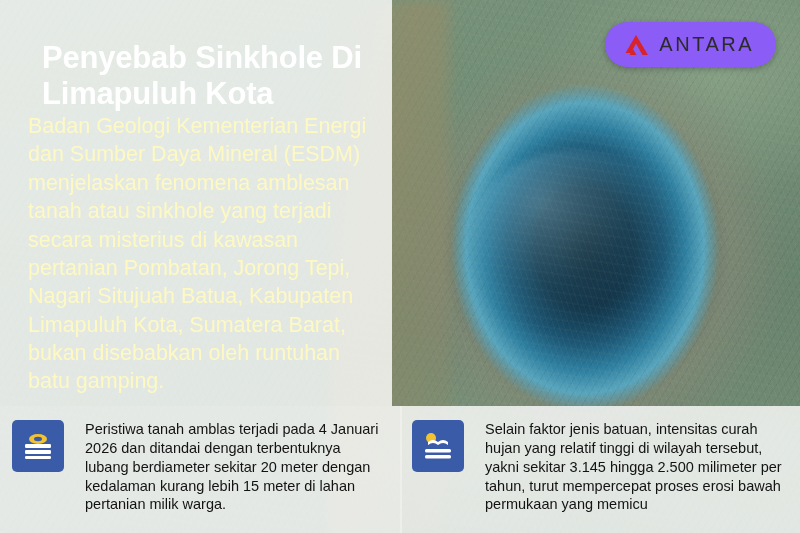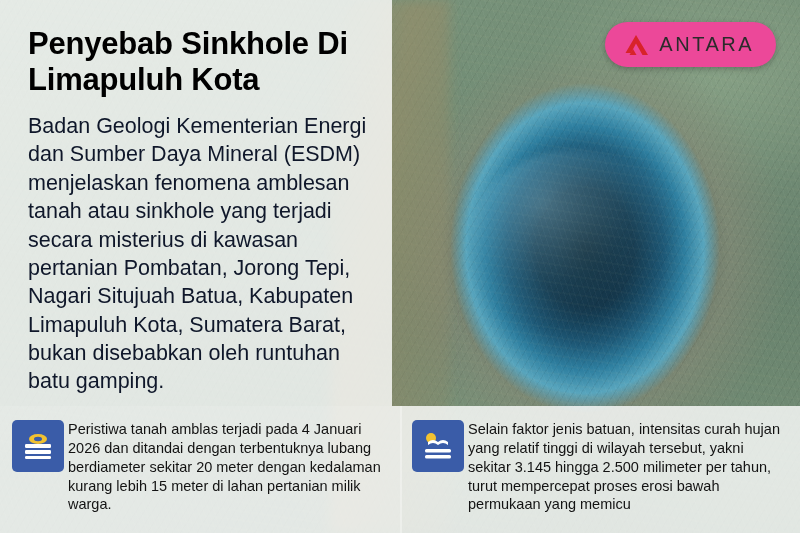--- a/index.html
+++ b/index.html
@@ -62,46 +62,46 @@
   .left-panel {
     position: absolute;
     left: 0; top: 0;
     width: 392px; height: 406px;
     background: rgba(255,255,255,0.80);
   }
   .title {
     position: absolute;
     left: 28px; top: 26px;
     width: 350px;
-    margin: 0;
+    margin: 14px;
     font-size: 31px;
     line-height: 1.15;
     font-weight: bold;
-    color: #000000;
+    color: #ffffff;
     letter-spacing: -0.2px;
   }
   .body-text {
     position: absolute;
     left: 28px; top: 112px;
     width: 352px;
     margin: 0;
     font-size: 21.5px;
     line-height: 1.32;
-    color: #0f172a;
+    color: #fef9c3;
   }
 
   
   .logo-pill {
     position: absolute;
     right: 24px; top: 22px;
     display: flex;
     align-items: center;
     gap: 10px;
     padding: 11px 22px 11px 18px;
-    background: #ec4899;
+    background: #8b5cf6;
     border-radius: 30px;
     box-shadow: 0 2px 6px rgba(0,0,0,0.25);
   }
   .logo-mark { width: 26px; height: 22px; display: block; }
   .logo-text {
     font-size: 20px;
     letter-spacing: 2.5px;
     color: #2b2b2b;
     font-weight: normal;
   }
@@ -114,21 +114,21 @@
     display: flex;
   }
   .fact {
     position: relative;
     width: 400px;
     height: 127px;
     background: rgba(255,255,255,0.82);
     box-sizing: border-box;
     padding: 14px 14px 0 12px;
     display: flex;
-    gap: 4px;
+    gap: 21px;
   }
   .fact.right { background: rgba(255,255,255,0.80); }
   .fact-icon {
     flex: 0 0 auto;
     width: 52px; height: 52px;
     border-radius: 5px;
     background: #3a5ca8;
     display: flex;
     align-items: center;
     justify-content: center;

